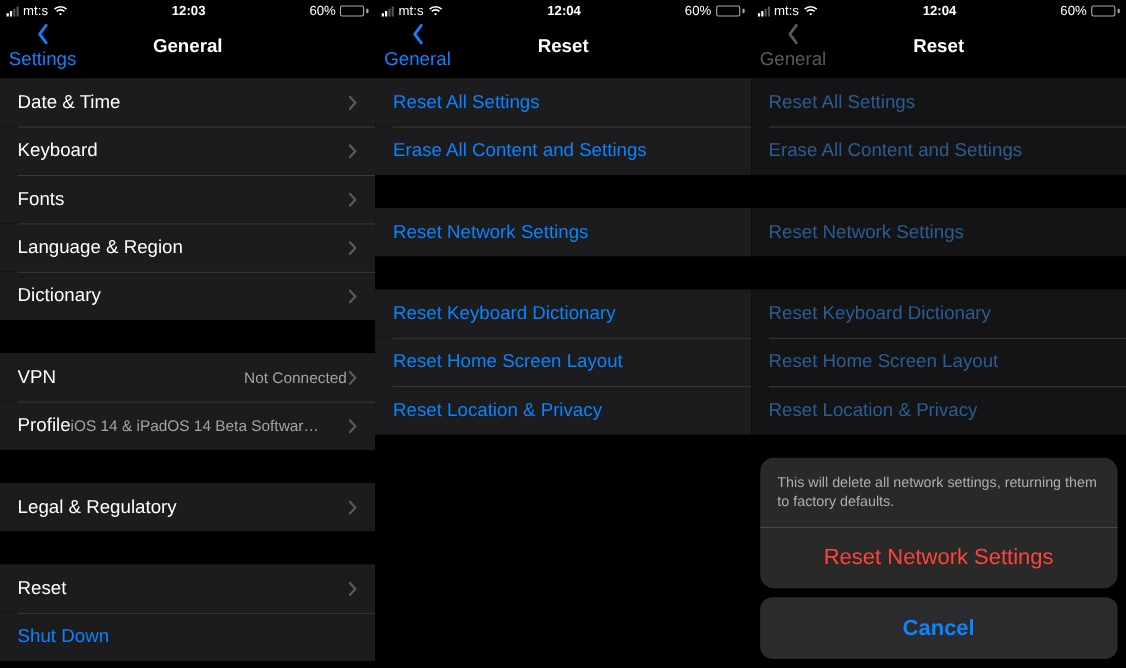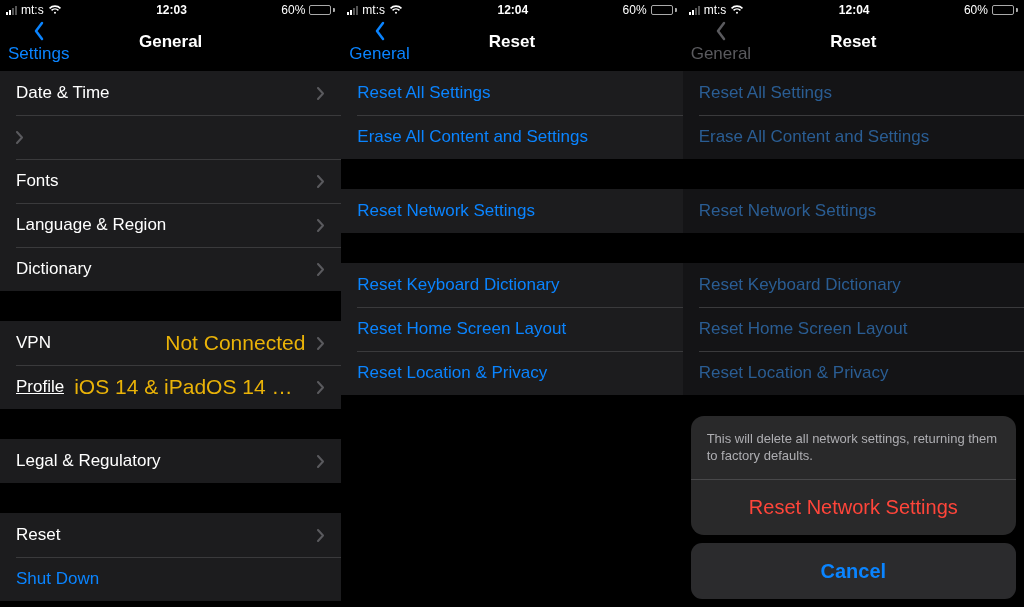--- a/index.html
+++ b/index.html
@@ -125,23 +125,23 @@
   }
   .row + .row::before {
     content: "";
     position: absolute;
     left: 16px; right: 0; top: 0;
     height: 0.5px;
     background: #3a3a3c;
   }
   .row .label { flex: 1; white-space: nowrap; overflow: hidden; text-overflow: ellipsis; }
   .row .value {
-    color: #eab308;
-    font-size: 21px;
-    margin-right: 12px;
+    color: #a3a3a3;
+    font-size: 14px;
+    margin-right: 2px;
     max-width: 180px;
     white-space: nowrap;
     overflow: hidden;
     text-overflow: ellipsis;
   }
   .row.link-blue .label { color: #0a84ff; }
   .row.link-blue.no-chevron .label { color: #0a84ff; }
   .row .chevron {
     color: #5a5a5e;
     flex-shrink: 0;
@@ -234,20 +234,21 @@
   <div class="group first">
     <div class="row">
       <span class="label">Date &amp; Time</span>
       <span class="chevron">
           <svg width="8" height="13" viewBox="0 0 8 13">
             <path d="M1 1l5 5.5L1 12" stroke="#5a5a5e" stroke-width="2" fill="none" stroke-linecap="round" stroke-linejoin="round"></path>
           </svg>
         </span>
     </div>
     <div class="row">
+      <span class="label">Keyboard</span>
       <span class="chevron">
           <svg width="8" height="13" viewBox="0 0 8 13">
             <path d="M1 1l5 5.5L1 12" stroke="#5a5a5e" stroke-width="2" fill="none" stroke-linecap="round" stroke-linejoin="round"></path>
           </svg>
         </span>
     </div>
     <div class="row">
       <span class="label">Fonts</span>
       <span class="chevron">
           <svg width="8" height="13" viewBox="0 0 8 13">
@@ -277,21 +278,21 @@
     <div class="row">
       <span class="label">VPN</span>
       <span class="value">Not Connected</span>
       <span class="chevron">
           <svg width="8" height="13" viewBox="0 0 8 13">
             <path d="M1 1l5 5.5L1 12" stroke="#5a5a5e" stroke-width="2" fill="none" stroke-linecap="round" stroke-linejoin="round"></path>
           </svg>
         </span>
     </div>
     <div class="row">
-      <span class="label" style="flex:0 0 auto; margin-right:10px;text-decoration:underline;">Profile</span>
+      <span class="label" style="flex:0 0 auto; ">Profile</span>
       <span class="value" style="flex:1; max-width:none; text-align:left;">iOS 14 &amp; iPadOS 14 Beta Softwar…</span>
       <span class="chevron">
           <svg width="8" height="13" viewBox="0 0 8 13">
             <path d="M1 1l5 5.5L1 12" stroke="#5a5a5e" stroke-width="2" fill="none" stroke-linecap="round" stroke-linejoin="round"></path>
           </svg>
         </span>
     </div>
   </div>
 
   <div class="group">

